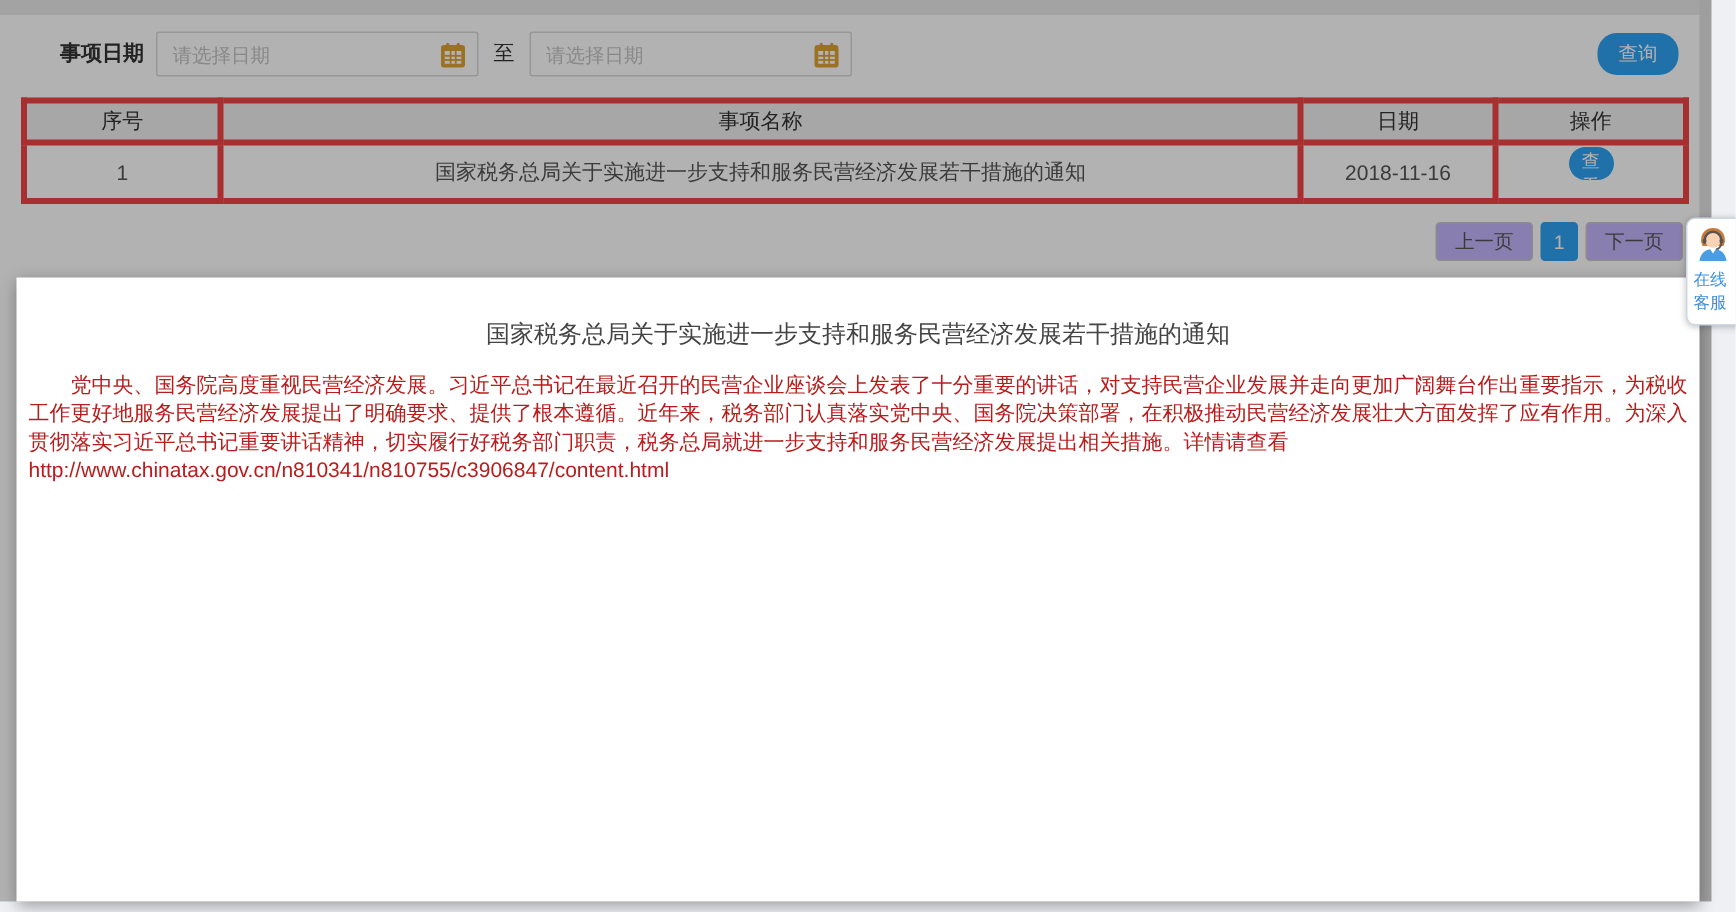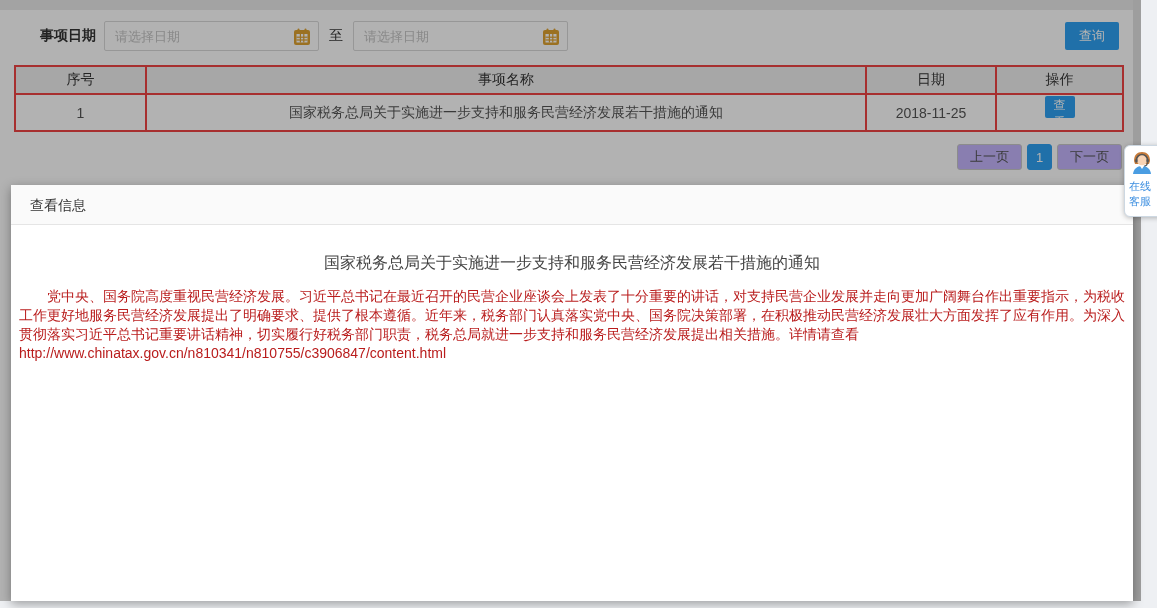--- a/index.html
+++ b/index.html
@@ -17,24 +17,24 @@
   
   .app{position:absolute;left:0;top:0;width:1141px;height:601px;background:#fff;z-index:1;}
   .top-strip{height:10px;background:#eaeaea;}
   .filter-bar{position:relative;height:30px;margin-top:11px;padding-left:40px;display:flex;align-items:center;}
   .filter-label{font-size:14px;font-weight:bold;color:#333;margin-right:8px;}
   .date-field{position:relative;width:215px;height:30px;border:1px solid #d9d9d9;border-radius:2px;background:#fff;}
   .date-field input{border:none;outline:none;width:100%;height:100%;padding:0 32px 0 10px;font-size:13px;color:#1d4ed8;background:transparent;font-family:inherit;}
   .date-field input::placeholder{color:#c4c4c4;}
   .cal-icon{position:absolute;right:7px;top:6px;width:18px;height:18px;display:inline-block;}
   .to-label{font-size:14px;color:#333;margin:0 10px;}
-  .btn{background:var(--accent-blue);color:#fff;border:none;border-radius:2px;cursor:pointer;font-family:inherit;}
+  .btn{background:var(--accent-blue);color:#fff;border:none;border-radius:13px;cursor:pointer;font-family:inherit;}
   .query-btn{position:absolute;right:22px;top:1px;width:54px;height:28px;font-size:13px;}
   table.list{border-collapse:collapse;table-layout:fixed;width:1108px;margin:14px 0 0 14px;}
-  table.list th,table.list td{border:2px solid #ef4444;text-align:center;font-weight:normal;}
+  table.list th,table.list td{border:4px solid #ef4444;text-align:center;font-weight:normal;}
   table.list th{height:28px;background:#f0f0f0;font-size:14px;color:#333;}
   table.list td{height:36px;font-size:14px;color:#555;}
   .col-idx{width:131px;}.col-name{width:720px;}.col-date{width:130px;}.col-op{width:127px;}
   .view-btn{width:30px;height:22px;font-size:12px;}
   .pagination{display:flex;justify-content:flex-end;gap:5px;margin:12px 19px 0 0;}
   .page-btn{height:26px;padding:0 12px;background:#c4b5fd;border:1px solid #c9c9c9;border-radius:3px;color:#555;font-size:13px;cursor:pointer;font-family:inherit;}
   .page-btn.active{background:var(--accent-blue);border-color:var(--accent-blue);color:#fff;min-width:25px;padding:0;}
   .scroll-track{position:absolute;right:0;top:0;width:8px;height:601px;background:#e2e2e2;}
   
   .overlay{position:absolute;left:0;top:0;width:1141px;height:601px;background:rgba(0,0,0,0.3);z-index:10;}
@@ -104,43 +104,40 @@
         <th class="col-idx">序号</th>
         <th class="col-name">事项名称</th>
         <th class="col-date">日期</th>
         <th class="col-op">操作</th>
       </tr>
     </thead>
     <tbody>
       <tr>
         <td>1</td>
         <td>国家税务总局关于实施进一步支持和服务民营经济发展若干措施的通知</td>
-        <td>2018-11-25</td>
+        <td>2018-11-16</td>
         <td>
           <button class="btn view-btn">查看</button>
         </td>
       </tr>
     </tbody>
   </table>
 
   <div class="pagination">
     <button class="page-btn">上一页</button>
     <button class="page-btn active">1</button>
     <button class="page-btn">下一页</button>
   </div>
 
   <div class="scroll-track"></div>
 </div>
 
 <div class="overlay"></div>
 
 <div class="modal">
-  <div class="modal-header">
-    <span>查看信息</span>
-  </div>
   <div class="modal-body">
     <h3 class="doc-title">国家税务总局关于实施进一步支持和服务民营经济发展若干措施的通知</h3>
     <p class="doc-text"><span>党中央、国务院高度重视民营经济发展。习近平总书记在最近召开的民营企业座谈会上发表了十分重要的讲话，对支持民营企业发展并走向更加广阔舞台作出重要指示，为税收工作更好地服务民营经济发展提出了明确要求、提供了根本遵循。近年来，税务部门认真落实党中央、国务院决策部署，在积极推动民营经济发展壮大方面发挥了应有作用。为深入贯彻落实习近平总书记重要讲话精神，切实履行好税务部门职责，税务总局就进一步支持和服务民营经济发展提出相关措施。详情请查看 </span><span class="doc-url">http://www.chinatax.gov.cn/n810341/n810755/c3906847/content.html</span></p>
   </div>
 </div>
 
 <div class="cs-widget">
   <span>
     <svg width="26" height="26" viewBox="0 0 26 26">
       <path d="M5 12c0-6 3.2-9 8-9s8 3 8 9l-1 3H6z" fill="#c77b3a"></path>

